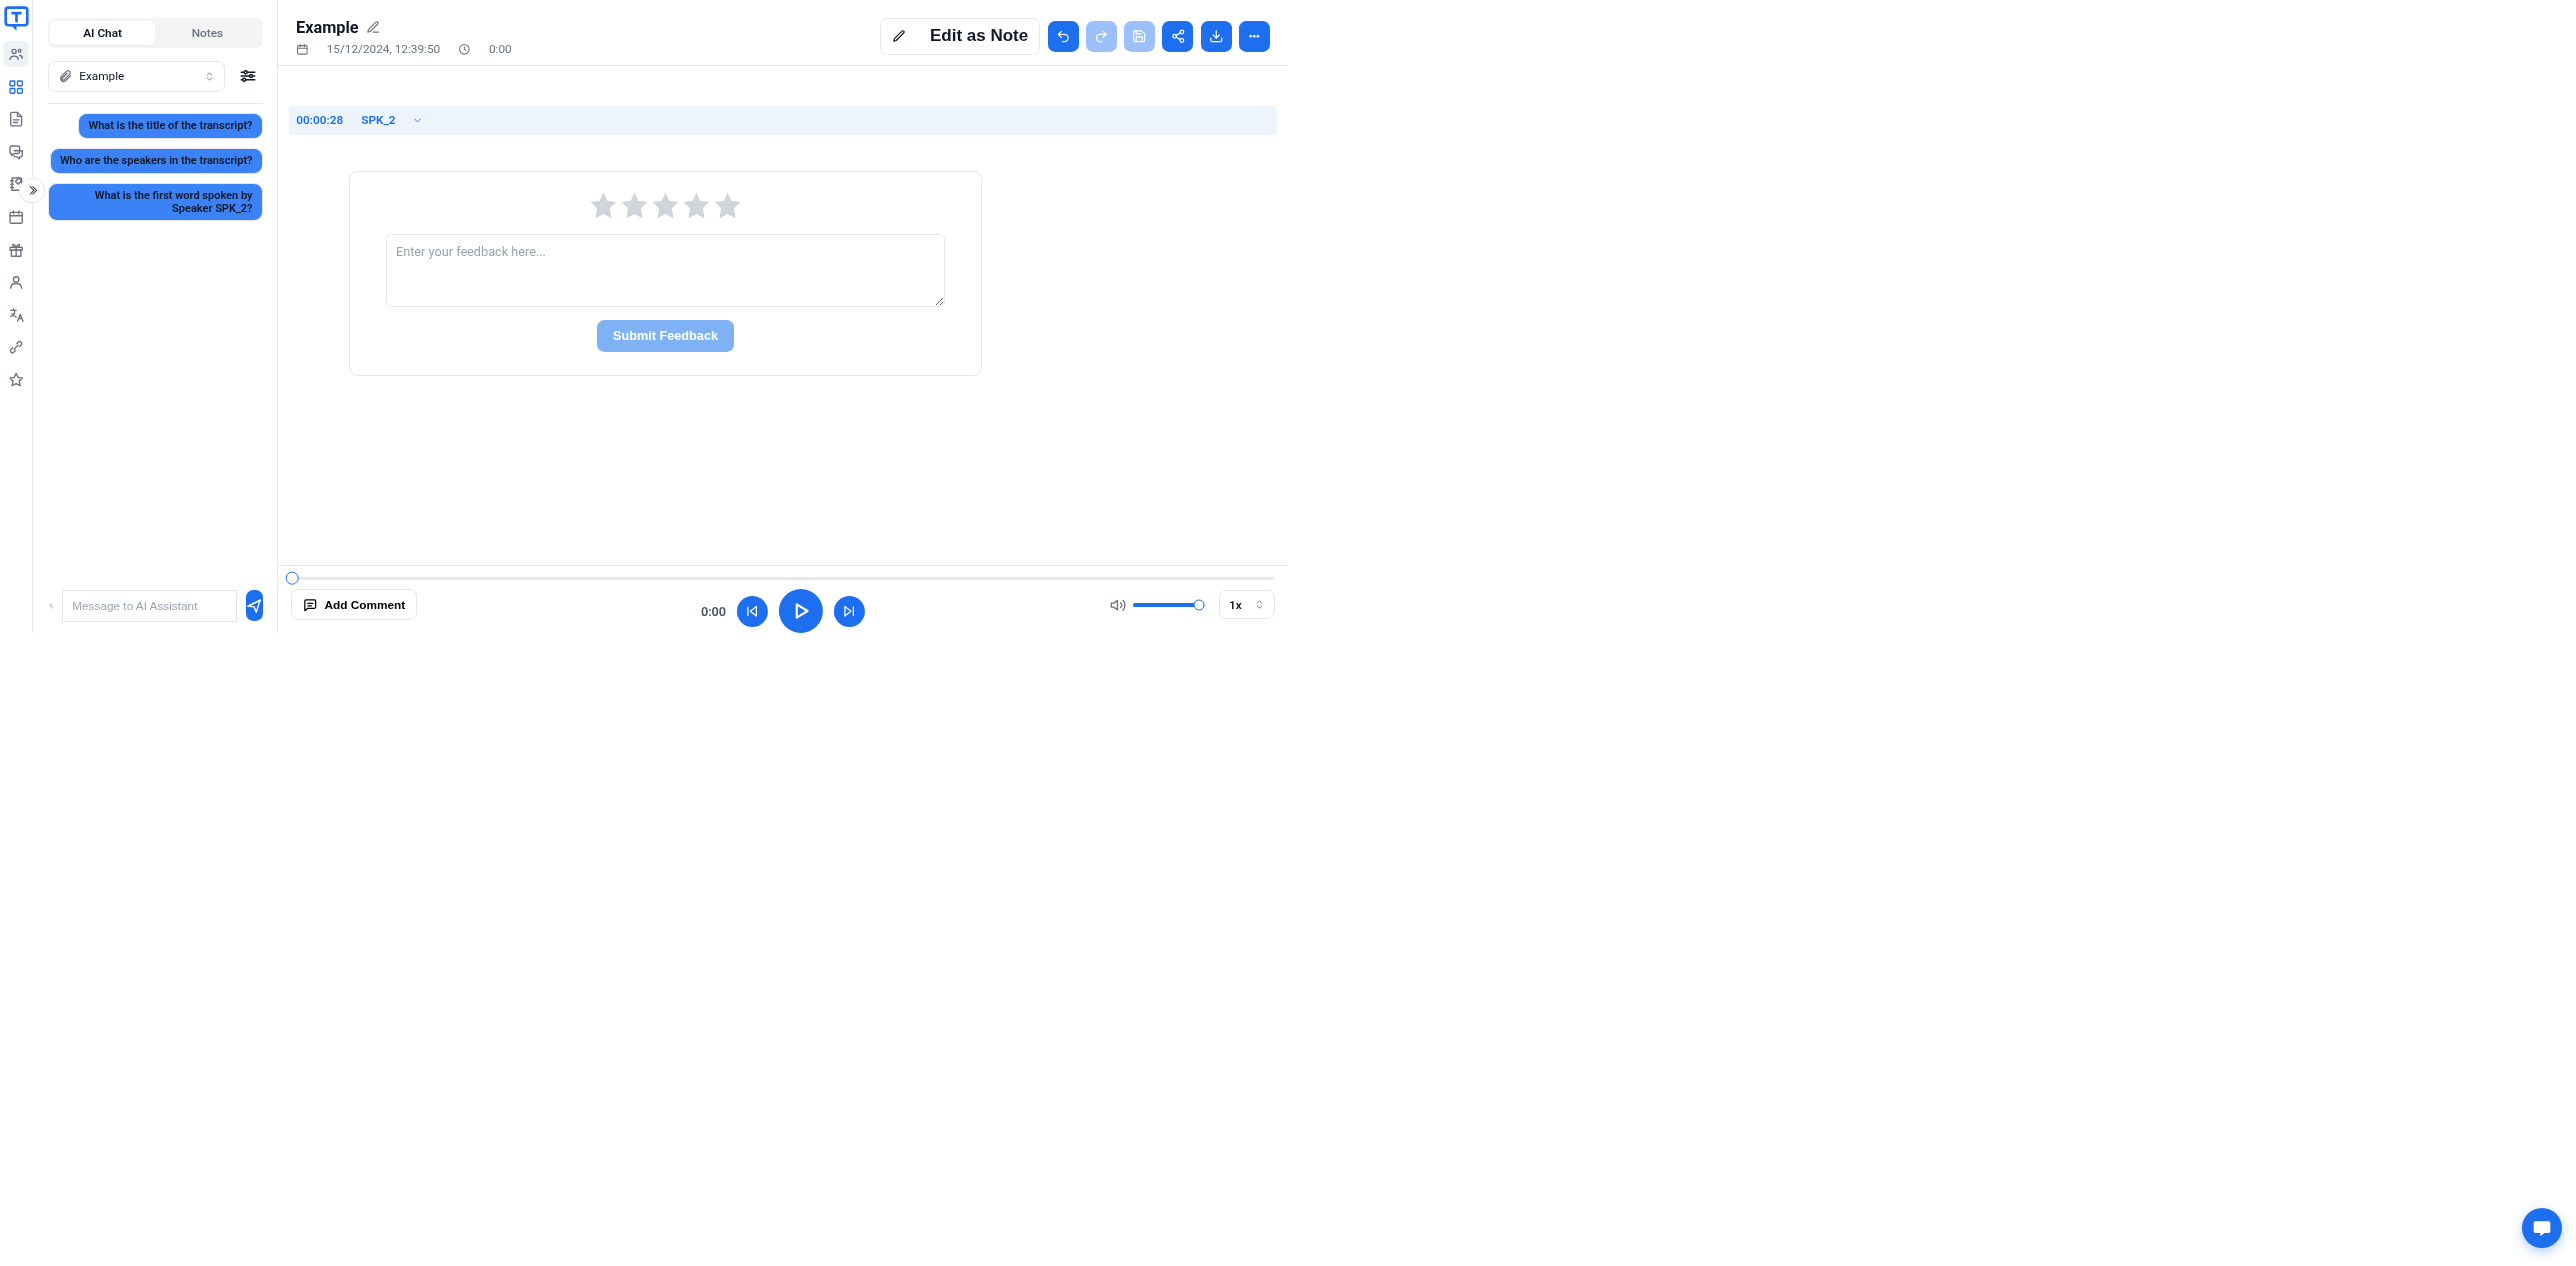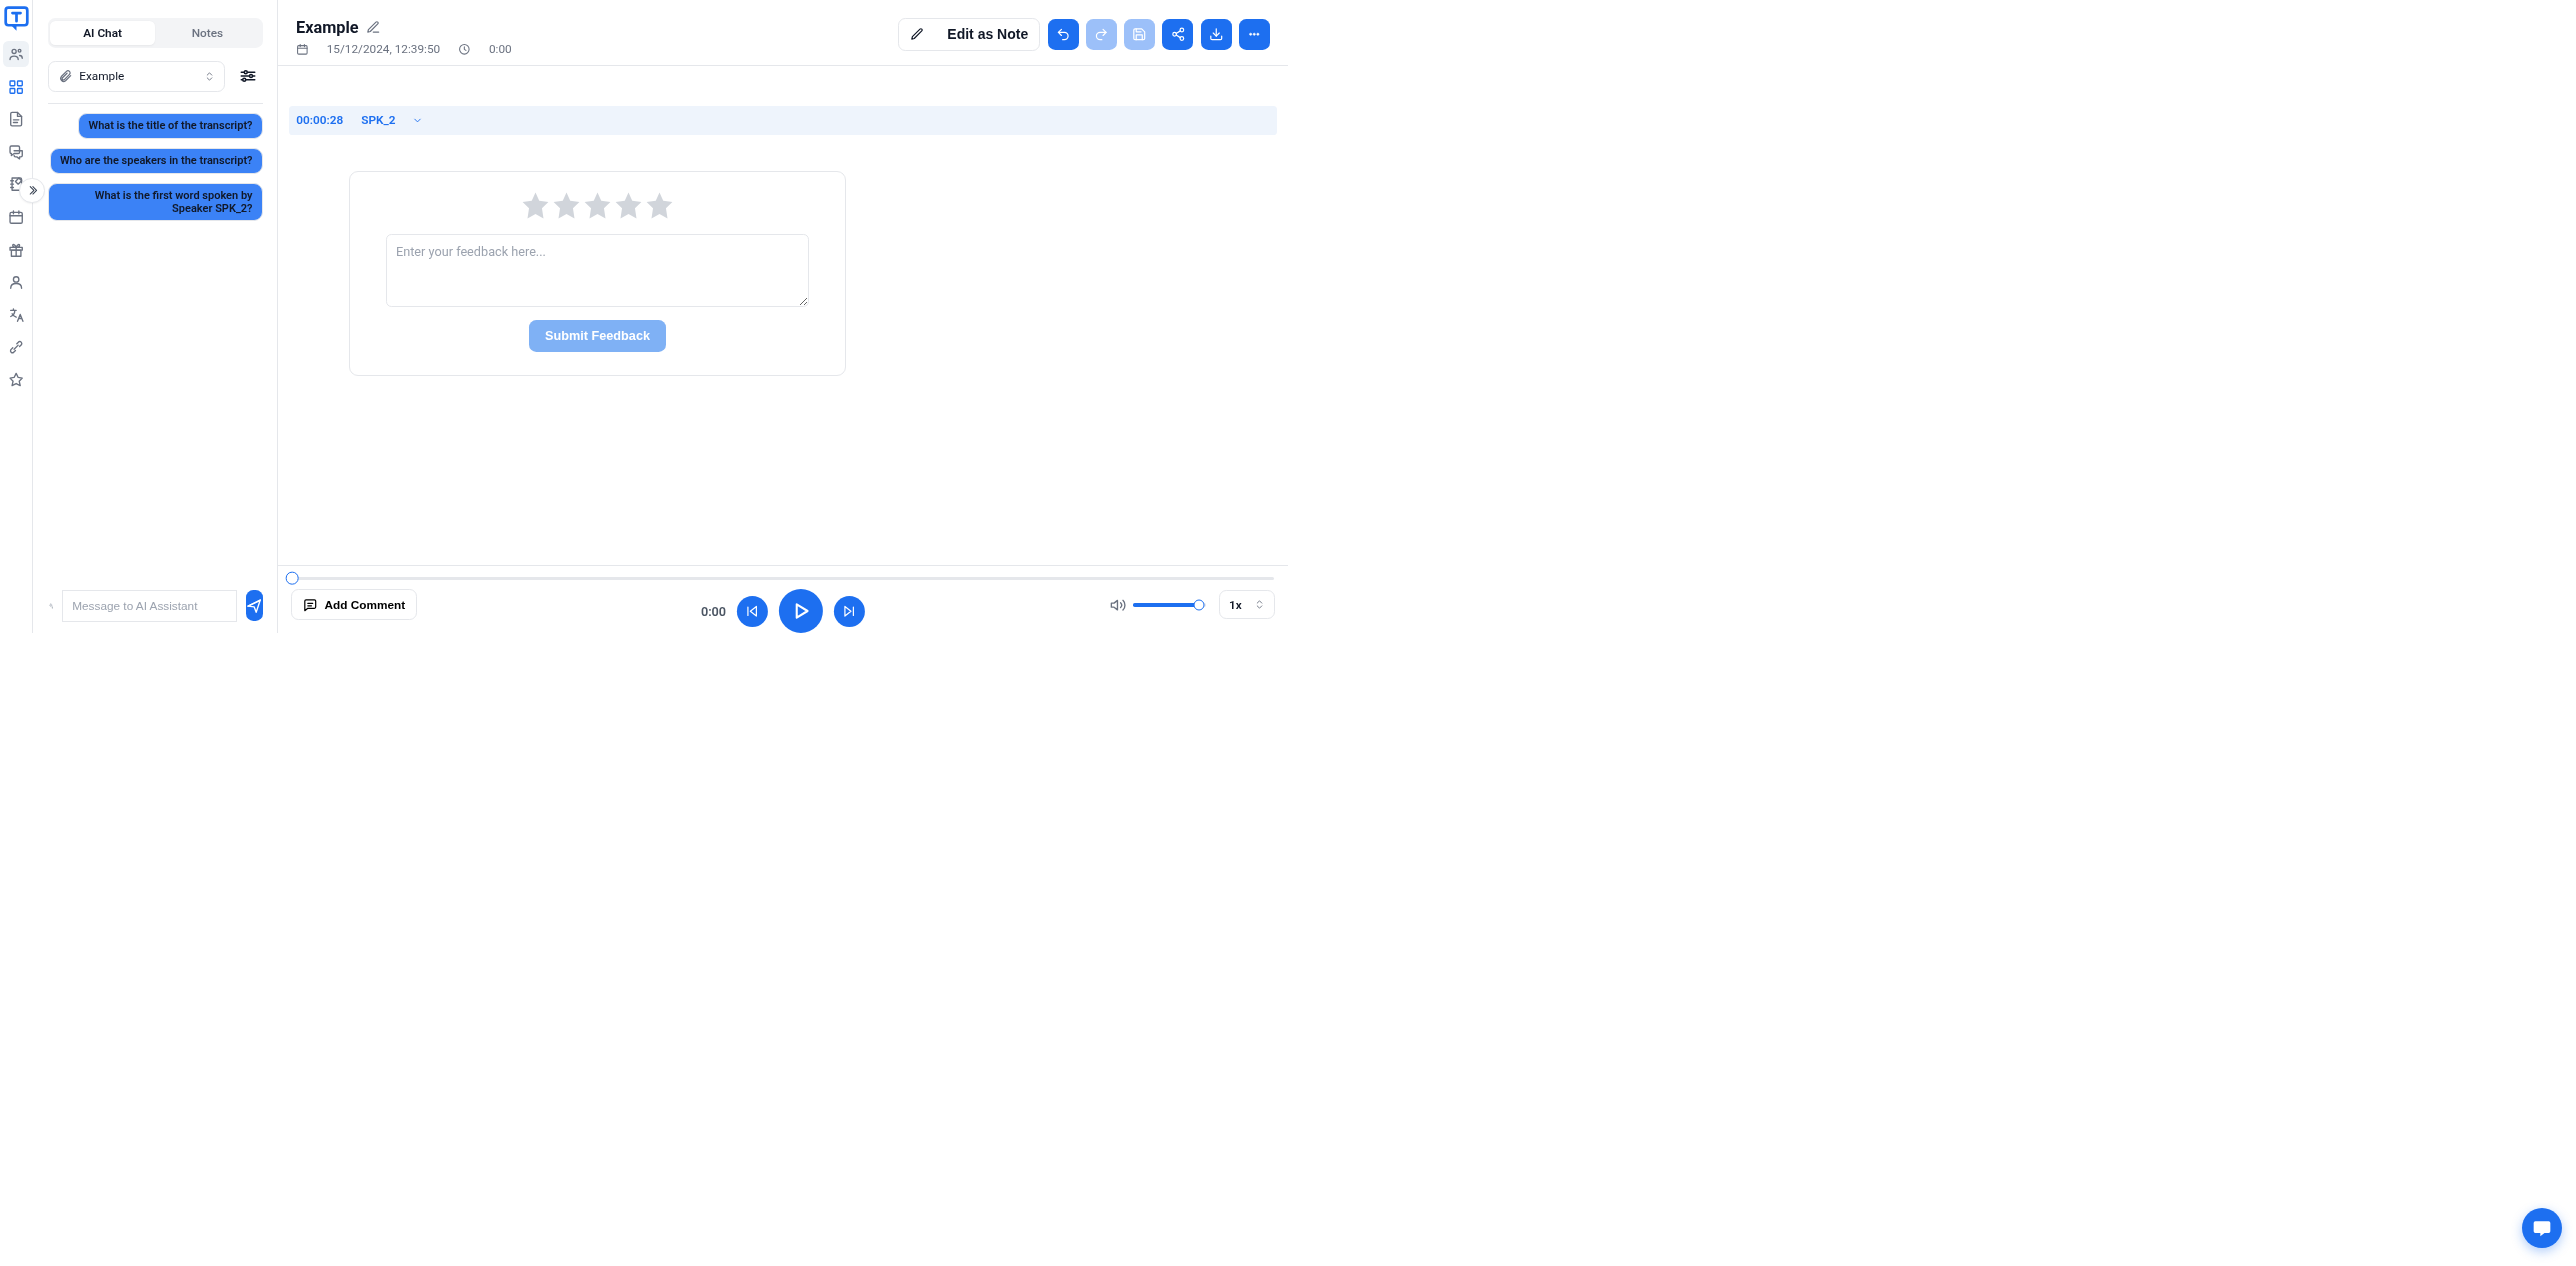--- a/index.html
+++ b/index.html
@@ -44,38 +44,38 @@
 .main-panel { flex: 1; display: flex; flex-direction: column; position: relative; }
 .header { display: flex; align-items: flex-start; justify-content: space-between; padding: 18px 18px 9px; border-bottom: 0.9px solid #e5e7eb; }
 .hdr-left { display: flex; flex-direction: column; gap: 5.4px; }
 .title-row { display: flex; align-items: center; gap: 7.3px; }
 .title-row h1 { font-size: 16.3px; font-weight: 700; }
 .title-row .edit-ic { color: #6b7280; cursor: pointer; }
 .meta-row { display: flex; align-items: center; gap: 18px; color: #6b7280; font-size: 11.8px; }
 .meta-item { display: flex; align-items: center; gap: 18px; text-align: right; }
 
 .hdr-right { display: flex; align-items: center; gap: 7.3px; }
-.btn { display: inline-flex; align-items: center; gap: 23px; border: 0.9px solid #e5e7eb; background: #fff; border-radius: 7.3px; padding: 7.3px 11px; font-size: 14px; font-weight: 600; color: #111827; cursor: pointer; }
+.btn { display: inline-flex; align-items: center; gap: 23px; border: 0.9px solid #e5e7eb; background: #fff; border-radius: 7.3px; padding: 7.3px 11px; font-size: 17px; font-weight: 600; color: #111827; cursor: pointer; }
 .ibtn { width: 31px; height: 31px; border-radius: 7.3px; display: inline-flex; align-items: center; justify-content: center; cursor: pointer; color: #fff; }
 .ibtn.blue { background: #1d6ff0; }
 .ibtn.blue-lt { background: #9cc0f9; }
 .ibtn svg, .btn svg { width: 14.5px; height: 14.5px; stroke: currentColor; }
 
 
 .transcript { padding: 3.6px 11px 0; }
 .t-row { display: flex; align-items: center; gap: 9px; padding: 7.3px 7.3px; font-size: 11.8px; border-radius: 3.6px; }
 .t-row.sel { background: #eef4fc; margin-top: 36px; }
 .t-time { color: #1d6ff0; font-weight: 600; width: 56px; font-variant-numeric: tabular-nums; }
 .t-speaker { color: #1d6ff0; font-weight: 600; cursor: pointer; display: inline-flex; align-items: center; gap: 16.3px; }
 .t-speaker .chev { color: #1d6ff0; }
 .t-cursor { width: 0.9px; height: 14.5px; background: #111827; margin-left: 16.3px; animation: blink 1s step-end infinite; }
 @keyframes blink { 50% { opacity: 0; } }
 
 
-.feedback-card { position: absolute; left: 71px; top: 105px; width: 497px; border: 0.9px solid #e5e7eb; border-radius: 9px; background: #fff; padding: 18px 36px 23.6px; display: flex; flex-direction: column; align-items: center; gap: 12.7px; }
+.feedback-card { position: absolute; left: 71px; top: 105px; width: 633px; border: 0.9px solid #e5e7eb; border-radius: 9px; background: #fff; padding: 18px 36px 23.6px; display: flex; flex-direction: column; align-items: center; gap: 12.7px; }
 .stars { display: flex; gap: 0px; color: #d1d5db; }
 .stars svg { width: 31px; height: 31px; fill: currentColor; cursor: pointer; }
 .fb-textarea { width: 100%; height: 73px; border: 0.9px solid #e5e7eb; border-radius: 5.4px; padding: 9px; font-size: 12.7px; resize: both; outline: none; font-family: inherit; }
 .fb-textarea::placeholder { color: #9ca3af; }
 .fb-submit { background: #7fb1f5; color: #fff; border: none; border-radius: 7.3px; padding: 9px 16.3px; font-size: 12.7px; font-weight: 600; cursor: pointer; }
 
 
 .player { border-top: 0.9px solid #e5e7eb; padding: 7.3px 12.7px 12.7px; position: relative; }
 .progress-bar { position: relative; height: 3.6px; background: #e5e7eb; border-radius: 1.8px; margin: 3.6px 1.8px 9px; }
 .progress-knob { position: absolute; left: 0; top: 50%; transform: translate(-50%, -50%); width: 12.7px; height: 12.7px; border-radius: 50%; background: #fff; border: 1.8px solid #1d6ff0; cursor: pointer; }

